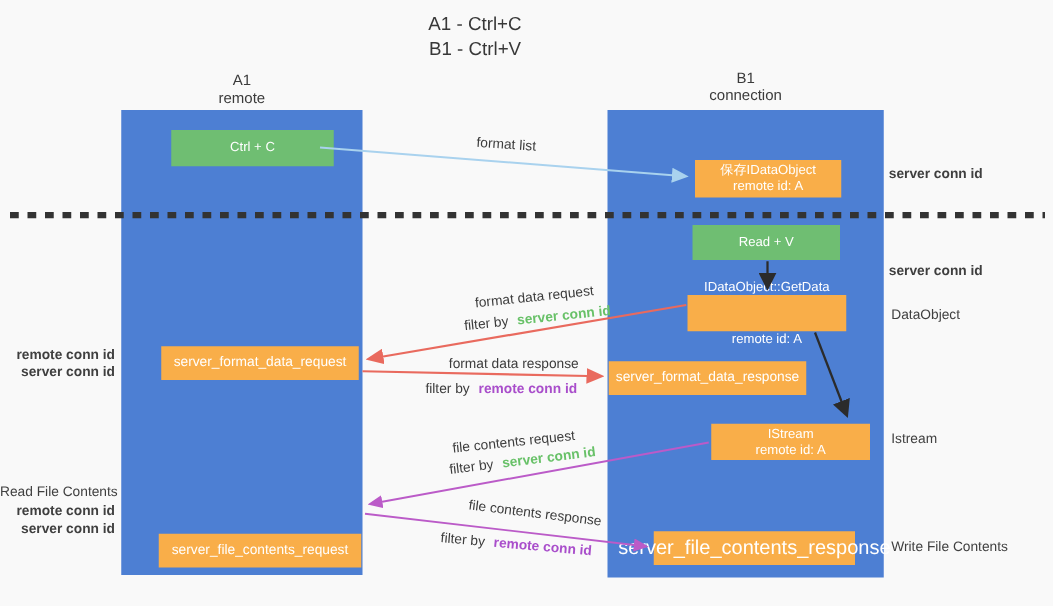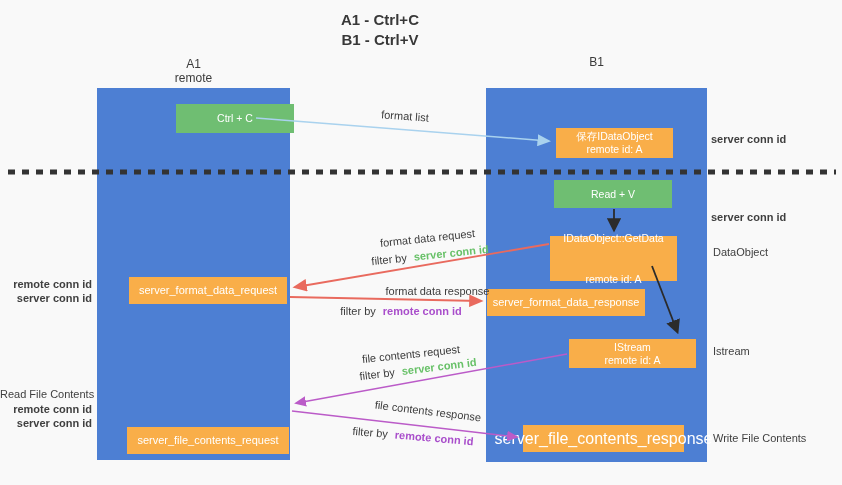--- a/index.html
+++ b/index.html
@@ -1,19 +1,19 @@
 <!DOCTYPE html>
 <html><head>
 <meta charset="utf-8">
 <style>
   html,body { margin:0; padding:0; background:#f9f9f9; font-family:"Liberation Sans", sans-serif; }
   .canvas { position:relative; width:842px; height:485px; background:#f9f9f9; overflow:hidden; }
 
   .title { position:absolute; left:0; top:10px; width:760px; text-align:center;
-           color:#383838; font-size:15px; line-height:20px;font-weight:bold; }
+           color:#383838; font-size:15px; line-height:20px; }
 
   .hdr { position:absolute; text-align:center; color:#3b3b3b; font-size:12px; line-height:14px; }
 
   .col { position:absolute; background:#4d7fd3; }
 
   .node { position:absolute; display:flex; flex-direction:column; align-items:center;
           justify-content:center; color:#ffffff; font-size:10.5px; line-height:13px;
           text-align:center; white-space:nowrap; }
   .green-node  { background:#6fbe72; }
   .orange-node { background:#f9ae49; }
@@ -39,39 +39,40 @@
     <div>A1 - Ctrl+C</div>
     <div>B1 - Ctrl+V</div>
   </div>
 
   <div class="hdr" style="left:97px; top:57px; width:193px;">
     <div>A1</div>
     <div>remote</div>
   </div>
   <div class="hdr" style="left:486px; top:55px; width:221px;">
     <div>B1</div>
+    <div>connection</div>
   </div>
 
   <div class="col" style="left:97px; top:88px; width:193px; height:372px;"></div>
   <div class="col" style="left:486px; top:88px; width:221px; height:374px;"></div>
 
-  <div class="node green-node" style="left:137px; top:104px; width:118px; height:29px;margin-left:39px;">
+  <div class="node green-node" style="left:137px; top:104px; width:130px; height:29px;">
     <span>Ctrl + C</span>
   </div>
 
   <div class="node orange-node" style="left:556px; top:128px; width:117px; height:30px;">
     <span>保存IDataObject</span>
     <span>remote id: A</span>
   </div>
 
   <div class="node green-node" style="left:554px; top:180px; width:118px; height:28px;">
     <span>Read + V</span>
   </div>
 
-  <div class="node orange-node" style="left:550px; top:236px; width:127px; height:45px;gap:28px;">
+  <div class="node orange-node" style="left:550px; top:236px; width:127px; height:29px;gap:28px;">
     <span>IDataObject::GetData</span>
     <span>remote id: A</span>
   </div>
 
   <div class="node orange-node" style="left:129px; top:277px; width:158px; height:27px; font-size:11px;">
     <span>server_format_data_request</span>
   </div>
 
   <div class="node orange-node" style="left:487px; top:289px; width:158px; height:27px; font-size:11px;">
     <span>server_format_data_response</span>
@@ -92,21 +93,21 @@
 
   <div class="flabel" style="left:355px; top:110px; width:100px; transform:rotate(4deg);">format list</div>
 
   <div class="flabel" style="left:365px; top:232px; width:125px; transform:rotate(-6deg);">format data request</div>
 
   <div class="flabel" style="left:360px; top:249px; width:140px; transform:rotate(-6deg);">
     <span>filter by</span>
     <span class="bold-green gap">server conn id</span>
   </div>
 
-  <div class="flabel" style="left:375px; top:285px; width:125px;">format data response</div>
+  <div class="flabel" style="left:338px; top:285px; width:125px;text-align:right;">format data response</div>
 
   <div class="flabel" style="left:330px; top:305px; width:142px;">
     <span>filter by</span>
     <span class="bold-purple gap">remote conn id</span>
   </div>
 
   <div class="flabel" style="left:350px; top:348px; width:122px; transform:rotate(-6deg);">file contents request</div>
 
   <div class="flabel" style="left:348px; top:363px; width:140px; transform:rotate(-7deg);">
     <span>filter by</span>

